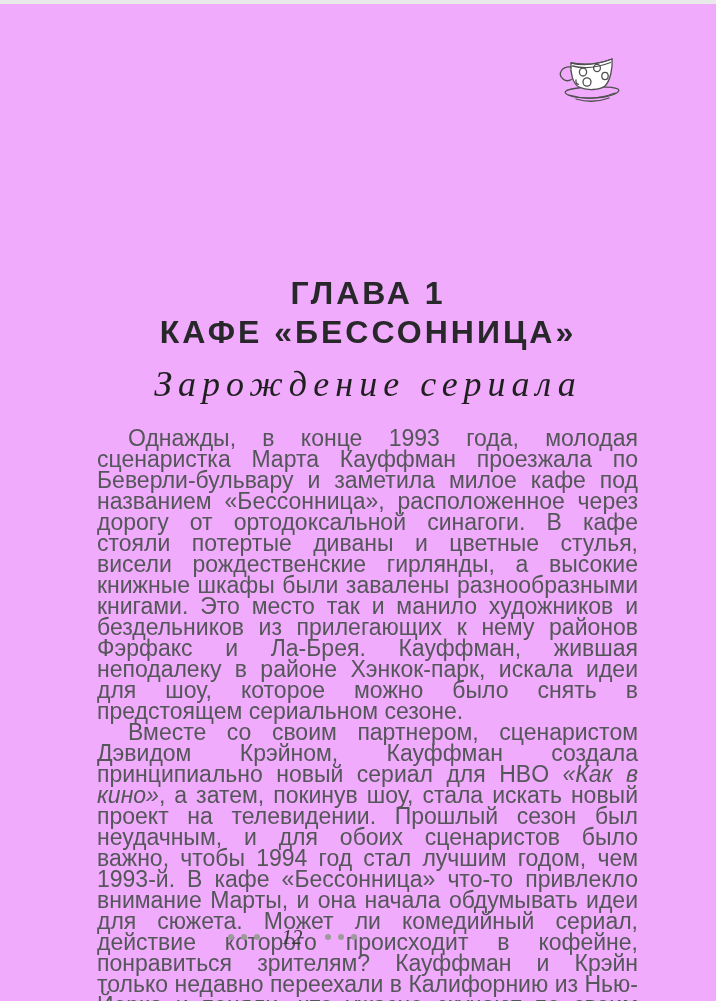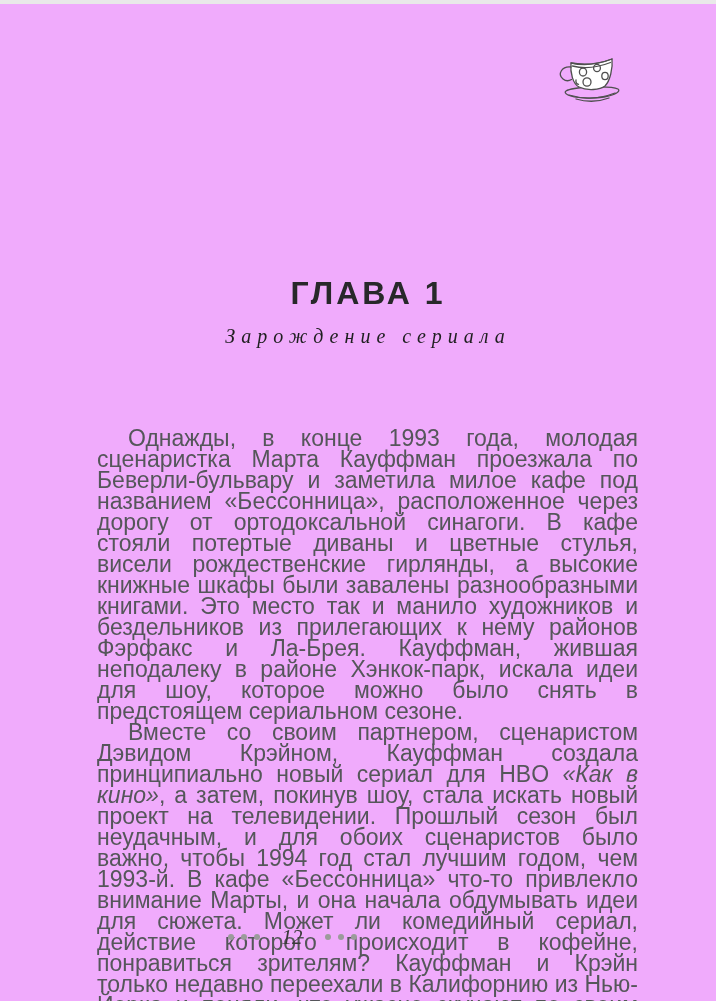--- a/index.html
+++ b/index.html
@@ -19,21 +19,21 @@
   .chapter-number{
     font-size:32px;font-weight:bold;line-height:1.15;
     letter-spacing:3px;margin:0;
   }
   .chapter-title{
     font-size:32px;font-weight:bold;line-height:1.15;
     letter-spacing:3px;margin:2px 0 0 0;
   }
   .chapter-subtitle{
     font-family:"Liberation Serif",serif;font-style:italic;font-weight:normal;
-    font-size:20px;letter-spacing:6px;line-height:1.2;
+    font-size:36px;letter-spacing:6px;line-height:1.2;
     margin:12px 0 0 0;color:#1f1f20;
   }
   .body-text{
     position:absolute;left:97px;top:424px;width:541px;
     font-size:23px;line-height:21px;color:#55565a;
     text-align:justify;
   }
   .body-text p{margin:0;text-indent:31px;}
   .body-text em{}
   .footer{
@@ -68,20 +68,21 @@
       <ellipse cx="31" cy="18" rx="3.6" ry="4"></ellipse>
       <ellipse cx="45" cy="14" rx="3.4" ry="3.7"></ellipse>
       <ellipse cx="53" cy="22" rx="3.2" ry="3.6"></ellipse>
       <ellipse cx="35" cy="28" rx="4" ry="4.2"></ellipse>
       <path d="M24,26 a3.4,3.8 0 0 0 2.5,4.4"></path>
     </g>
   </svg>
 
   <header class="chapter">
     <h1 class="chapter-number">ГЛАВА 1</h1>
+    <h1 class="chapter-title">КАФЕ «БЕССОННИЦА»</h1>
     <h2 class="chapter-subtitle">Зарождение сериала</h2>
   </header>
 
   <main class="body-text">
     <p>Однажды, в конце 1993 года, молодая сценаристка Мар­та Кауффман проезжала по Беверли-бульвару и заметила милое кафе под названием «Бессонница», расположенное через дорогу от ортодоксальной синагоги. В кафе стояли потертые диваны и цветные стулья, висели рождественские гирлянды, а высокие книжные шкафы были завалены раз­нообразными книгами. Это место так и манило художников и бездельников из прилегающих к нему районов Фэрфакс и Ла-Брея. Кауффман, жившая неподалеку в районе Хэн­кок-парк, искала идеи для шоу, которое можно было снять в предстоящем сериальном сезоне.</p>
     <p><span>Вместе со своим партнером, сценаристом Дэвидом Крэй­ном, Кауффман создала принципиально новый сериал для HBO </span><em>«Как в кино»</em><span>, а затем, покинув шоу, стала искать новый проект на телевидении. Прошлый сезон был неудачным, и для обоих сценаристов было важно, чтобы 1994 год стал лучшим годом, чем 1993-й. В кафе «Бессонница» что-то привлекло внимание Марты, и она начала обдумывать идеи для сюжета. Может ли комедийный сериал, действие которого происходит в кофейне, понравиться зрителям? Кауффман и Крэйн только недавно переехали в Калифорнию из Нью-Йорка и поняли, что ужасно скучают по своим старым друзьям с Манхэттена.</span></p>
   </main>
 
   <footer class="footer">
     <span class="dots">

